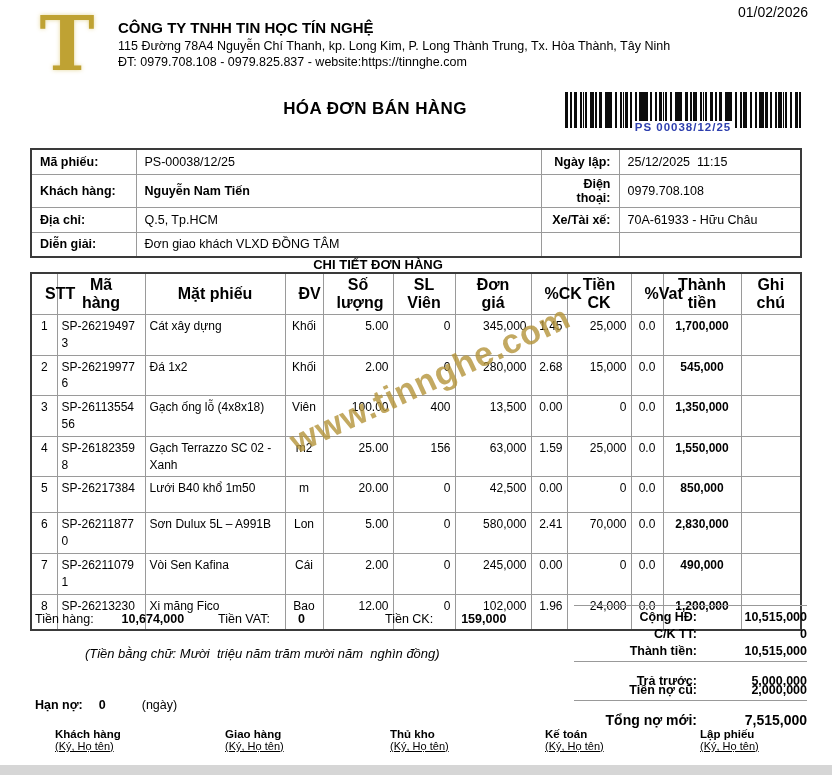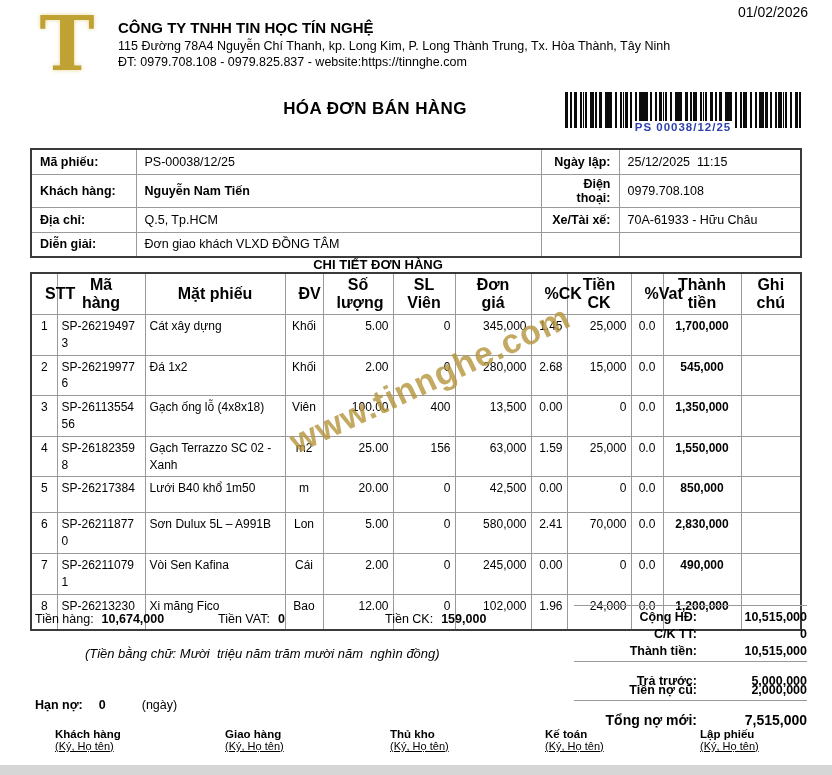--- a/index.html
+++ b/index.html
@@ -57,21 +57,21 @@
     padding:3px 4px; line-height:1.4; overflow:hidden; }
   .c0 { text-align:center; }
   .c1 { word-break:break-all; }
   .c3 { text-align:center; }
   .c4,.c5,.c6,.c7,.c8 { text-align:right; }
   .c9 { text-align:center; }
   .c10 { text-align:center; font-weight:bold; }
 
   .summary-row { position:absolute; left:30px; top:612px; width:545px; height:18px; font-size:12.5px; }
   .sum-item { position:absolute; white-space:nowrap; }
-  .sum-item b { margin-left:8px; }
+  .sum-item b { margin-left:28px; }
   .sum-1 { left:5px; } .sum-2 { left:188px; } .sum-3 { left:355px; }
 
   .amount-words { position:absolute; left:85px; top:646px; font-style:italic; font-size:13px; white-space:pre; }
 
   .totals-box { position:absolute; left:574px; top:605px; width:233px; font-size:12.5px;
     border-top:1px solid #999; padding-top:2px; }
   .trow { display:flex; justify-content:flex-end; align-items:center; height:17px; }
   .tlabel { font-weight:bold; text-align:right; flex:0 0 120px; }
   .tval  { font-weight:bold; text-align:right; flex:0 0 110px; }
   .trow.sep { border-top:1px solid #999; margin-top:2px; padding-top:19px; height:18px; }

